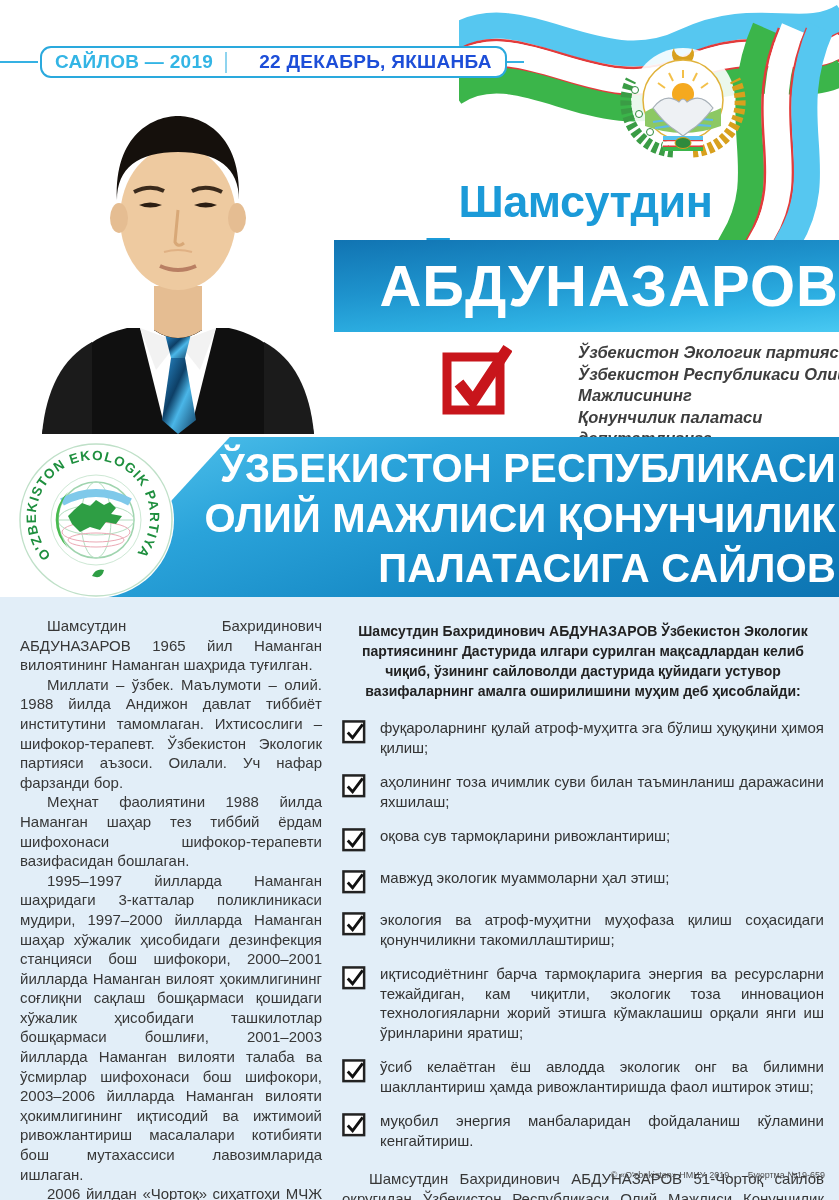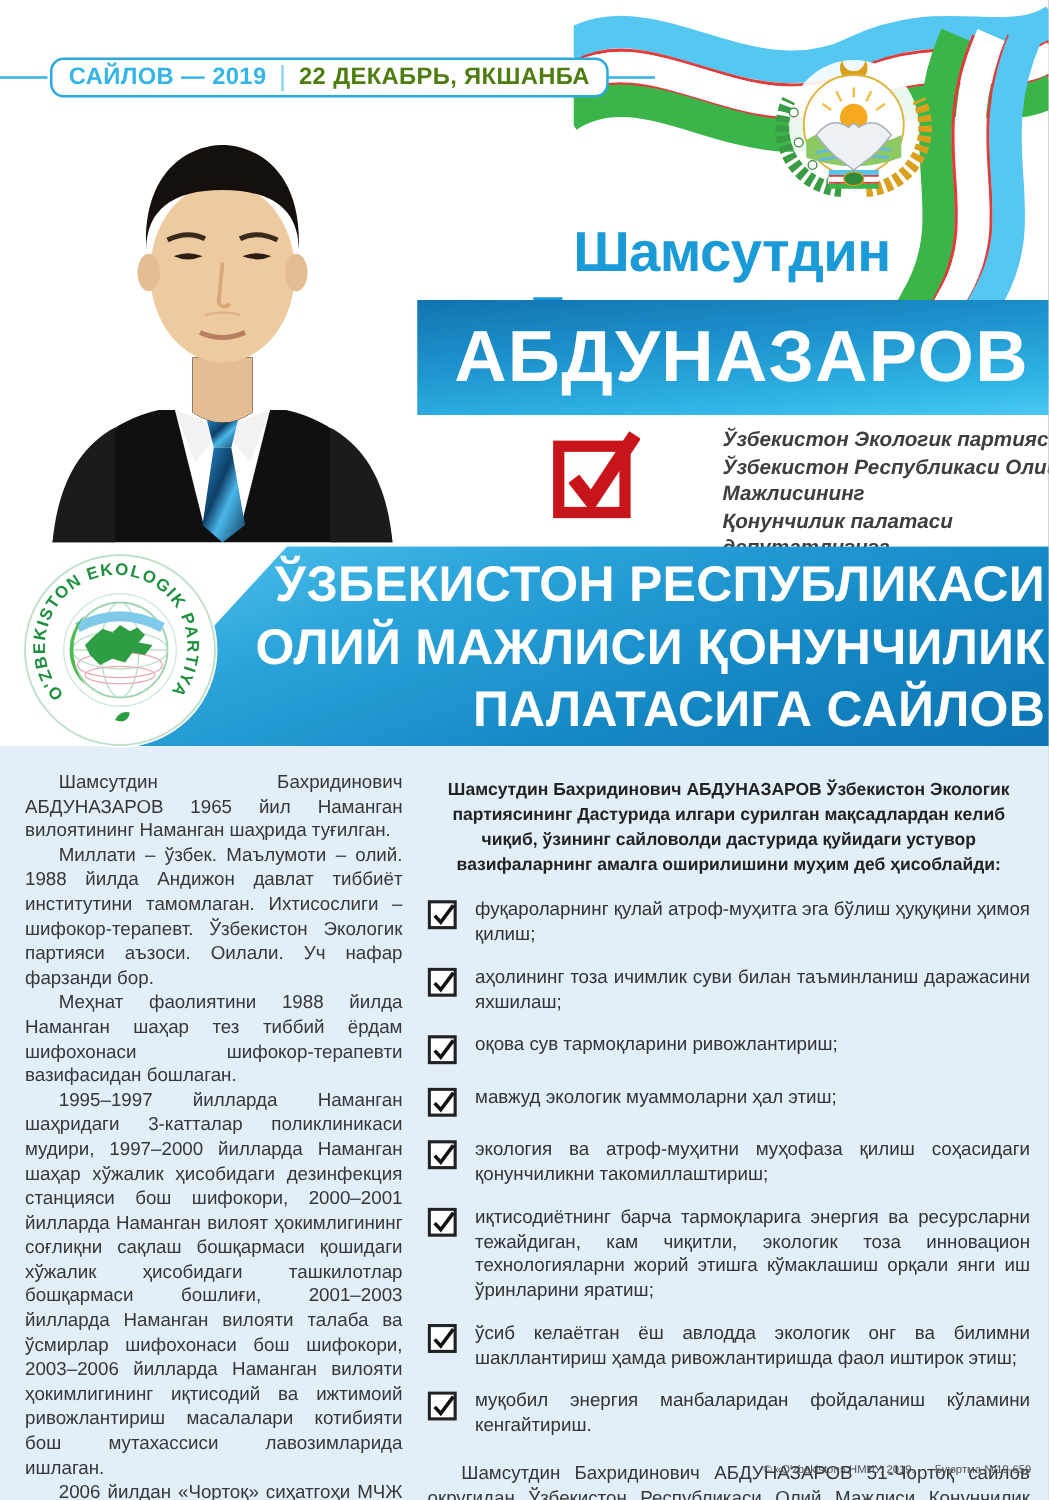--- a/index.html
+++ b/index.html
@@ -7,30 +7,30 @@
   .page{position:relative;width:839px;height:1200px;background:#ffffff;overflow:hidden;margin:0 auto;}
 
   
   .hline{position:absolute;height:2px;background:#35b1e3;top:61px;}
   .hline.left{left:0;width:38px;}
   .hline.right{left:326px;width:198px;}
   .badge{position:absolute;left:40px;top:46px;border:2.5px solid #2aa9dd;border-radius:11px;
          display:flex;align-items:center;padding:3px 13px;background:#fff;white-space:nowrap;}
   .badge .seg{font-weight:bold;font-size:19px;letter-spacing:.3px;}
   .badge .seg.a{color:#33b5e5;}
-  .badge .seg.b{color:#4d7c0f;}
+  .badge .seg.b{color:#1d4ed8;margin-left:20px;}
   .badge .vdiv{width:2px;height:21px;background:#8fd4ef;margin:0 12px;}
 
   
   .firstname{position:absolute;left:340px;right:8px;top:176px;text-align:center;
              font-size:45px;font-weight:bold;color:#1b9ad8;letter-spacing:-.5px;}
   .surname-band{position:absolute;left:237px;right:0;top:240px;height:92px;z-index:1;
                 border-radius:20px 0 0 20px;
                 background:linear-gradient(175deg,#0f6fae 0%,#1e93cd 45%,#2fb3e5 78%,#49c9f2 100%);}
-  .surname-band .txt{display:block;text-align:right;padding-right:16px;line-height:92px;
+  .surname-band .txt{display:block;text-align:right;padding-right:0;line-height:92px;
                      font-size:58px;font-weight:bold;color:#fff;letter-spacing:1px;}
 
   
   .nom-check{position:absolute;left:442px;top:340px;width:70px;height:76px;}
   .nomination{position:absolute;left:530px;top:342px;width:302px;
               font-style:italic;font-weight:bold;font-size:16.5px;line-height:21.5px;color:#3e3e3e;margin-left:48px;}
   .nomination span{display:block;}
 
   
   .title-band{position:absolute;left:15px;top:437px;width:839px;height:160px;

